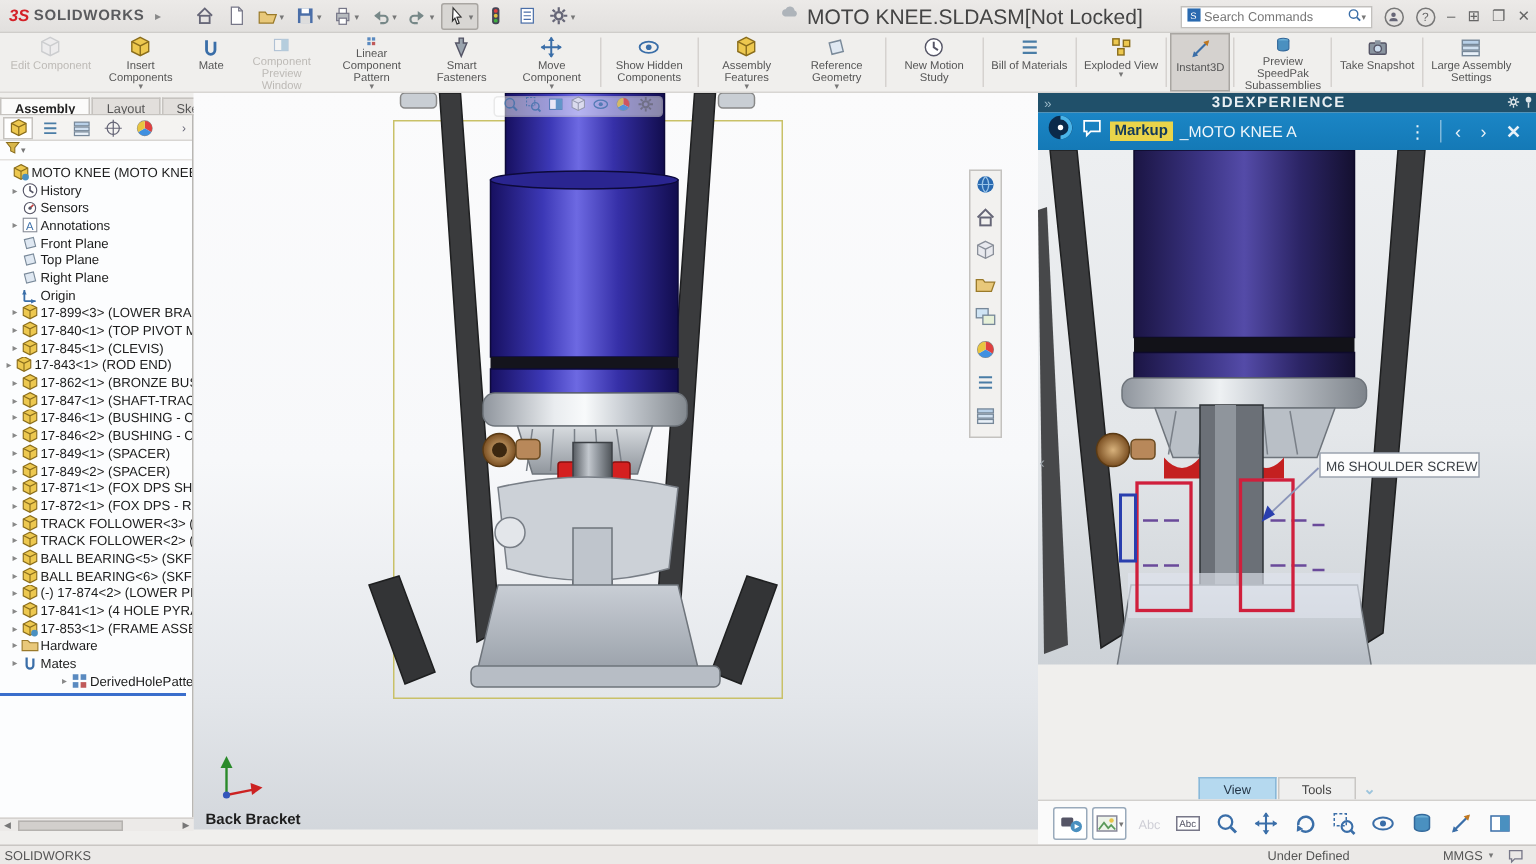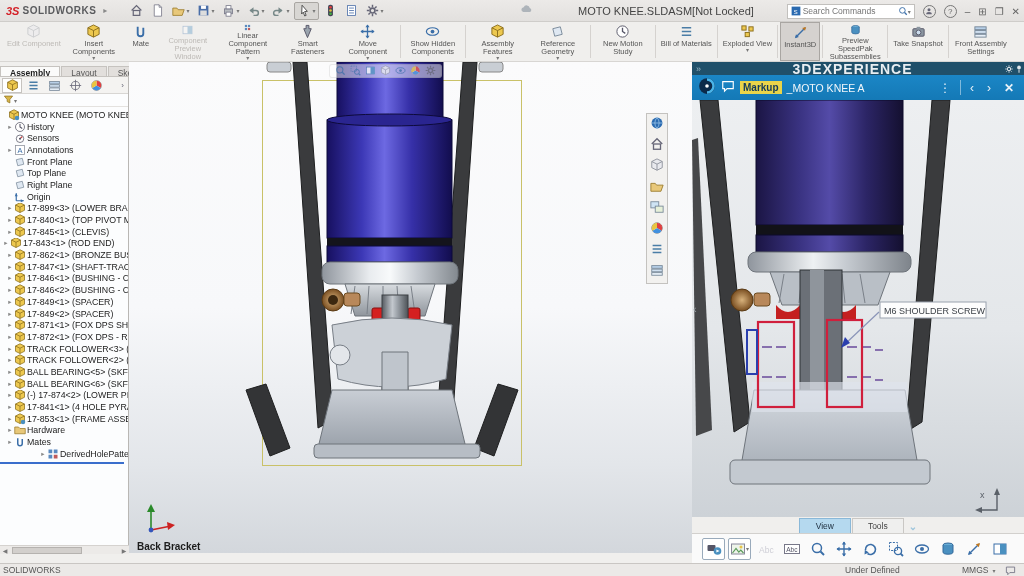--- a/index.html
+++ b/index.html
@@ -12,21 +12,21 @@
             display:flex;align-items:center;border-bottom:1px solid #cfcdca;}
   #brand{display:flex;align-items:center;gap:3px;padding:0 6px;}
   #brand .bprefix{color:#d42027;font-weight:bold;font-style:italic;font-size:11px;}
   #brand .bname{color:#5a5b5e;font-weight:bold;font-size:10px;letter-spacing:.5px;}
   #brand .bcaret{color:#888;font-size:8px;margin-left:4px;}
   .qbtn{display:flex;align-items:center;height:18px;padding:0 3px;border-radius:2px;}
   .qbtn.pressed{background:#d8d6d3;border:1px solid #a9a6a2;}
   .qbtn .dd{font-size:6px;color:#777;margin-left:1px;}
   #qat{display:flex;align-items:center;gap:2px;margin-left:14px;}
   #title-center{display:flex;align-items:center;gap:5px;position:absolute;left:520px;top:0;height:22px;}
-  #title-center .doc-title{font-size:11px;color:#444;margin-left:40px;}
+  #title-center .doc-title{font-size:14px;color:#444;}
   #title-right{position:absolute;right:4px;top:0;height:22px;display:flex;align-items:center;gap:8px;}
   #searchbox{display:flex;align-items:center;background:#fff;border:1px solid #c2c0bd;width:128px;height:15px;padding:0 3px;}
   #searchbox input{border:none;outline:none;flex:1;font-size:8.5px;color:#555;width:80px;font-family:"Liberation Sans",sans-serif;background:transparent;}
   .titleglyph{color:#666;font-size:10px;}
   .circ{width:13px;height:13px;border:1px solid #777;border-radius:50%;display:flex;align-items:center;justify-content:center;font-size:8px;color:#666;}
   
   #cmdbar{left:0;top:22px;width:1024px;height:40px;background:#f0efed;display:flex;align-items:stretch;padding-left:4px;border-bottom:1px solid #d8d6d3;}
   .cbtn{display:flex;flex-direction:column;align-items:center;justify-content:flex-start;padding:2px 3px 0 3px;min-width:34px;max-width:60px;}
   .cbtn .clabel{font-size:7.5px;line-height:8px;text-align:center;color:#555;margin-top:1px;}
   .cbtn.disabled .clabel{color:#bdbab6;}
@@ -57,29 +57,29 @@
     background:linear-gradient(180deg,#fbfbfc 0%,#f7f8fa 50%,#e3e6ea 82%,#d3d7dc 100%);overflow:hidden;}
   #markup-frame{position:absolute;left:133px;top:18px;width:260px;height:386px;border:1px solid #c9c168;}
   #headsup{position:absolute;left:200px;top:2px;height:14px;display:flex;align-items:center;gap:4px;
            background:rgba(255,255,255,.5);border:1px solid rgba(0,0,0,.08);border-radius:3px;padding:0 5px;}
   #headsup svg{opacity:.75;}
   #taskpane{position:absolute;right:24px;top:51px;width:22px;background:#f2f1ef;border:1px solid #c4c2bf;
             display:flex;flex-direction:column;align-items:center;padding:2px 0;gap:3px;}
   #back-bracket{left:137px;top:541px;font-size:10px;font-weight:bold;color:#1d1d1d;}
   
   #rstrip{left:692px;top:62px;width:332px;height:13px;background:#20506a;display:flex;align-items:center;color:#fff;}
-  #rstrip .stitle{flex:1;text-align:center;font-size:14px;font-weight:bold;letter-spacing:1px;color:#e8eef2;}
+  #rstrip .stitle{flex:1;text-align:center;font-size:10px;font-weight:bold;letter-spacing:1px;color:#e8eef2;}
   #rheader{left:692px;top:75px;width:332px;height:25px;background:linear-gradient(#1b86c6,#1479b6);
            display:flex;align-items:center;color:#fff;padding:0 6px;gap:5px;}
   #rheader .chip{background:#e9d44a;color:#123a5a;font-weight:bold;font-size:10px;padding:0 3px;line-height:13px;}
   #rheader .rtitle{font-size:10.5px;color:#f2f7fb;}
   #rheader .hsp{flex:1;}
   #rheader .hglyph{font-size:12px;color:#eaf2f8;padding:0 4px;}
   #rheader .hdiv{width:1px;height:15px;background:rgba(255,255,255,.45);}
-  #rviewport{left:692px;top:100px;width:332px;height:417px;
+  #rviewport{left:692px;top:100px;width:332px;height:343px;
     background:linear-gradient(180deg,#edeff1 0%,#e4e7ea 55%,#cdd2d7 100%);overflow:hidden;}
   #rp-handle{left:693px;top:303px;color:#9aa2a8;font-size:11px;}
   #view-tabs{left:692px;top:517px;width:332px;height:16px;display:flex;justify-content:center;align-items:flex-end;gap:1px;background:transparent;}
   .vtab{width:52px;height:15px;font-size:8.5px;text-align:center;line-height:14px;color:#444;background:#efefee;border:1px solid #c9c7c4;border-bottom:none;}
   .vtab.active{background:#b5d9ef;border-color:#8ab8d8;color:#234;}
   #vtab-caret{color:#9cc4dc;font-size:10px;font-weight:bold;line-height:12px;margin-left:4px;}
   #mk-toolbar{left:692px;top:533px;width:332px;height:30px;background:#fafafa;border-top:1px solid #d2d0cd;
               display:flex;align-items:center;gap:3px;padding-left:10px;}
   .mkbtn{width:23px;height:22px;display:flex;align-items:center;justify-content:center;border:1px solid transparent;border-radius:2px;}
   .mkbtn.pressed{background:#fff;border-color:#9ab;}
@@ -352,21 +352,21 @@
         </svg>
         <span class="clabel">Take Snapshot</span>
       </div>
       <div class="csep"></div>
       <div class="cbtn">
         <svg width="15" height="15" viewBox="0 0 16 16">
           <rect x="2" y="3" width="12" height="3" fill="#b8d0e8" stroke="#789"></rect>
           <rect x="2" y="7" width="12" height="3" fill="#d0e0f0" stroke="#789"></rect>
           <rect x="2" y="11" width="12" height="3" fill="#e8f0f8" stroke="#789"></rect>
         </svg>
-        <span class="clabel">Front Assembly Settings</span>
+        <span class="clabel">Large Assembly Settings</span>
       </div>
     </div>
 
   <div id="doc-tabs" class="abs"><span class="dtab active">Assembly</span><span class="dtab">Layout</span><span class="dtab">Sketch</span><span class="dtab">Markup</span><span class="dtab">Evaluate</span><span class="dtab">SOLIDWORKS Add-Ins</span></div>
   <div id="docwin-controls" class="abs">
     <span>–</span>
     <span>❐</span>
     <span>✕</span>
   </div>
 

